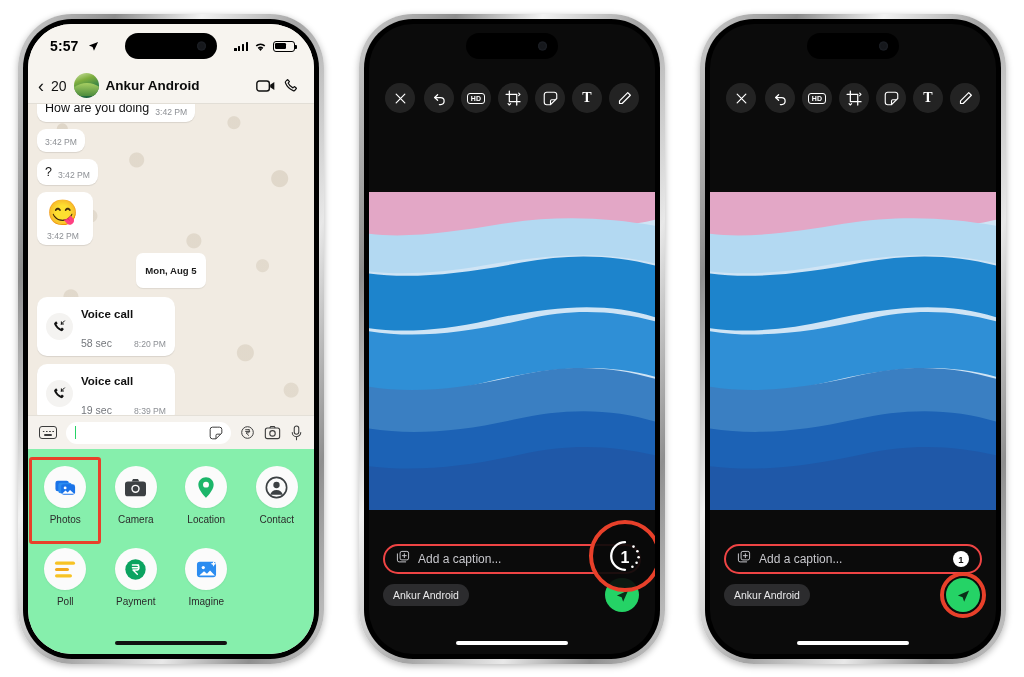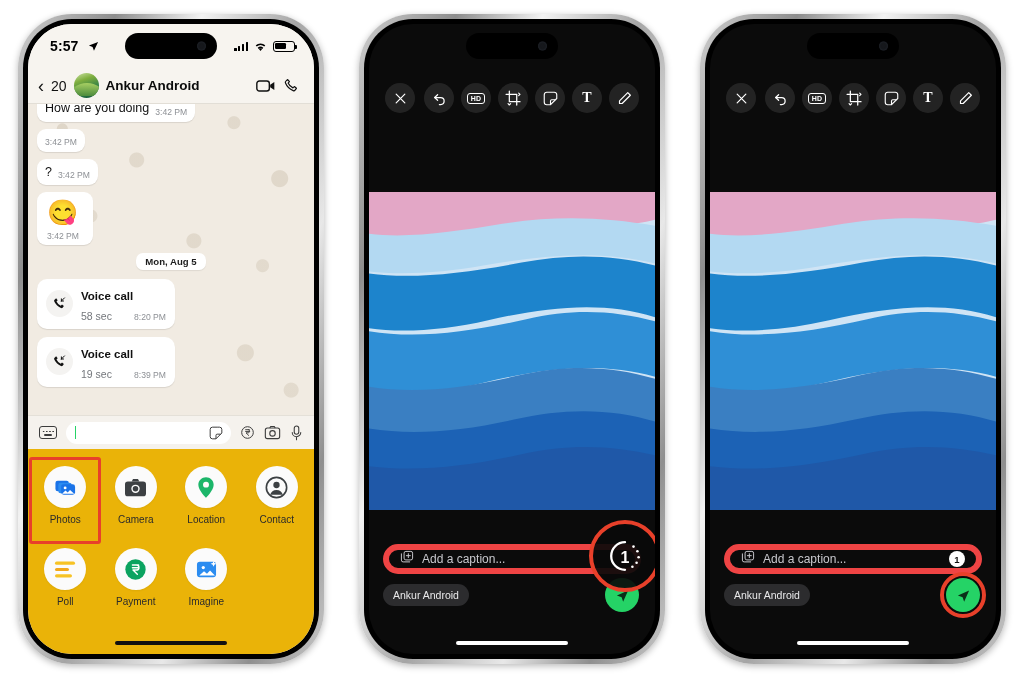--- a/index.html
+++ b/index.html
@@ -113,56 +113,56 @@
   .bubble .time { font-size: 8.6px; color: #8d9095; white-space: nowrap; }
   .b-inline { display: flex; align-items: flex-end; gap: 6px; }
   .b-block .time { display: block; text-align: right; margin-top: 2px; }
   .bubble.clipped { margin-top: -12px; border-radius: 9px; }
   .emoji-bubble { padding: 7px 10px 4px; min-width: 56px; }
   .emoji-bubble .emo { font-size: 25px; line-height: 1.1; }
   .emoji-bubble .time { display: block; margin-top: 4px; }
 
   .day-chip {
     margin: 8px auto 9px; width: max-content; background: #fff;
-    border-radius: 7px; padding: 3px 9px; font-size: 9.6px; font-weight: 700;
+    border-radius: 7px; padding: 12px 9px; font-size: 9.6px; font-weight: 700;
     color: #1d1d1d; box-shadow: 0 1px 1px rgba(0,0,0,.08);
   }
   .call-card {
     background: #fff; border-radius: 10px; box-shadow: 0 1px 1px rgba(0,0,0,.10);
     padding: 7px 9px; margin-bottom: 8px; width: 138px;
     display: flex; align-items: center; gap: 8px;
   }
   .call-ic {
     width: 27px; height: 27px; border-radius: 50%; flex: 0 0 27px;
     background: #f4f3f1; display: flex; align-items: center; justify-content: center;
   }
   .call-title { font-size: 11.5px; font-weight: 700; color: #111; line-height: 1.2; }
   .call-sub { font-size: 10.5px; color: #74777c; }
-  .call-time { font-size: 8.6px; color: #8d9095; text-align: center; margin-top: 8px; }
+  .call-time { font-size: 8.6px; color: #8d9095; text-align: center; margin-top: 17px; }
   .call-meta { display: flex; align-items: flex-end; justify-content: space-between; }
 
   .wa-inputrow {
     flex: 0 0 34px; background: #f5f2ed; display: flex; align-items: center;
     gap: 9px; padding: 0 11px; border-top: .5px solid #e4e0d8;
   }
   .kb-ic { width: 18px; height: 13px; border: 1.3px solid #3c3c3c; border-radius: 3px; position: relative; flex: 0 0 18px; }
   .kb-ic::before {
     content:''; position: absolute; left: 2px; top: 2.5px; right: 2px; height: 3px;
     background-image: radial-gradient(#3c3c3c 40%, transparent 42%);
     background-size: 3.2px 3.2px;
   }
   .kb-ic::after { content:''; position:absolute; left:4px; right:4px; bottom:2.5px; height:1.6px; background:#3c3c3c; border-radius:1px; }
   .wa-field {
     flex: 1; height: 22px; background: #fff; border-radius: 12px;
     display: flex; align-items: center; padding: 0 8px 0 9px; gap: 6px;
   }
   .caret { width: 1.4px; height: 13px; background: #25d366; }
   .wa-inputrow .ic { color: #3c3c3c; display: flex; align-items: center; }
 
-  .attach-panel { flex: 0 0 205px; background: #eab308; padding: 12px 2px 0; }
+  .attach-panel { flex: 0 0 205px; background: #86efac; padding: 12px 2px 0; }
   .attach-grid { display: grid; grid-template-columns: repeat(4,1fr); row-gap: 13px; }
   .attach-item { display: flex; flex-direction: column; align-items: center; gap: 6px; padding: 5px 0; }
   .attach-circle {
     width: 42px; height: 42px; border-radius: 50%; background: #fbfbfb;
     display: flex; align-items: center; justify-content: center;
     box-shadow: 0 1px 2px rgba(0,0,0,.06);
   }
   .attach-label { font-size: 10px; color: #2b2b2b; }
   .hl-box { position: relative; }
   .hl-box::after {
@@ -192,21 +192,21 @@
 
   .toast {
     position: absolute; left: 50%; top: 324px; transform: translateX(-50%);
     background: rgba(20,34,46,.90); color: #fff; font-size: 11.5px;
     padding: 8px 15px; border-radius: 18px; white-space: nowrap; z-index: 25;
   }
 
   .ed-bottom { position: absolute; left: 0; right: 0; bottom: 0; height: 126px; z-index: 20; }
   .caption-bar {
     position: absolute; left: 14px; right: 14px; top: 16px; height: 30px;
-    border: 6px solid #ef4444; border-radius: 16px;
+    border: 2px solid #ef4444; border-radius: 16px;
     display: flex; align-items: center; gap: 8px; padding: 0 11px;
   }
   .caption-ph { font-size: 12px; color: #c7c7cc; flex: 1; }
   .vo-badge-small {
     width: 16px; height: 16px; border-radius: 50%; background: #fff; color: #111;
     font-size: 9.5px; font-weight: 700; display: flex; align-items: center; justify-content: center;
   }
   .recipient {
     position: absolute; left: 14px; bottom: 48px; background: #2c2c2e; color: #e9e9ea;
     font-size: 10.5px; padding: 5px 10px; border-radius: 13px;

